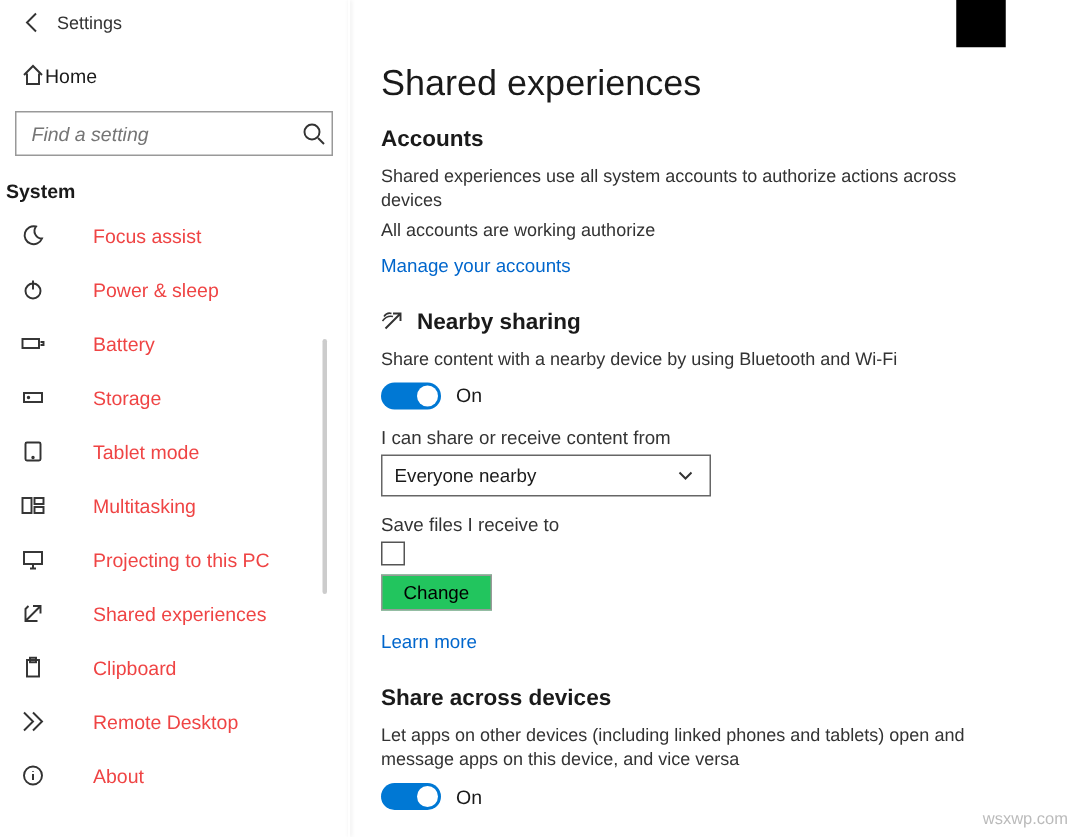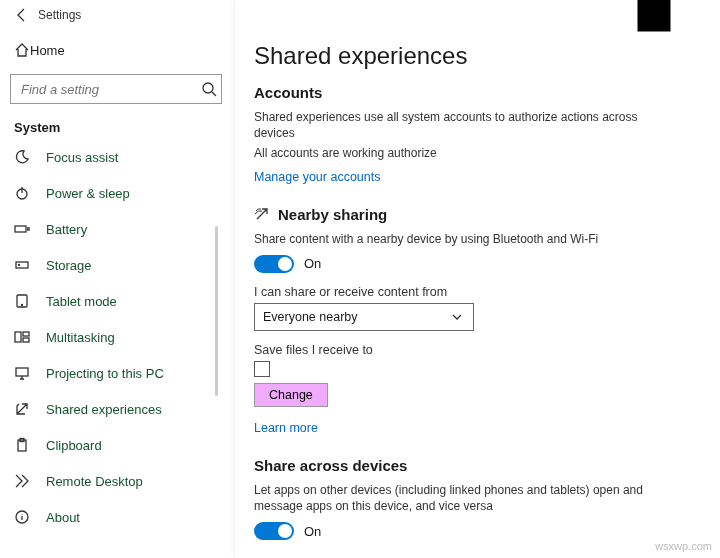--- a/index.html
+++ b/index.html
@@ -11,40 +11,40 @@
   .winctrls { display: flex; height: 100%; }
   .winctrls > div { width: 44px; display: flex; align-items: center; justify-content: center; font-size: 12px; color: #333; }
   .body { flex: 1; display: flex; overflow: hidden; }
   .sidebar { width: 232px; height: 100%; border-right: none; padding-top: 2px; background: #fff; position: relative; }
   .home-row { display: flex; align-items: center; height: 36px; padding-left: 14px; }
   .icon { width: 16px; height: 16px; display: inline-flex; align-items: center; justify-content: center; color: #333; flex-shrink: 0; }
   .icon svg { width: 16px; height: 16px; stroke: currentColor; fill: none; stroke-width: 1.3; }
   .search-wrap { margin: 6px 10px 10px 10px; }
   .search { display: flex; align-items: center; height: 30px; border: 1px solid #999; padding: 0 8px; }
   .search input { flex: 1; border: none; outline: none; font-size: 13px; color: #666; font-style: italic; background: transparent; }
-  .section-label { font-weight: 600; font-size: 13px; padding: 6px 14px 4px 14px; }
+  .section-label { font-weight: 600; font-size: 13px; padding: 6px 14px 4px 4px; }
   .nav { display: flex; flex-direction: column; }
-  .nav-item { display: flex; align-items: center; height: 36px; padding-left: 14px; gap: 16px; color: #14532d; }
+  .nav-item { display: flex; align-items: center; height: 36px; padding-left: 14px; gap: 32px; color: #ef4444; }
   .vscroll { position: absolute; right: 14px; top: 150px; bottom: 20px; width: 3px; background: transparent; }
   .vscroll::before { content:""; position:absolute; top:46px; width:3px; height:170px; background:#ccc; border-radius:2px; }
   .divider { position: absolute; left: 232px; top: 0; bottom: 0; width: 1px; background: transparent; box-shadow: 1px 0 3px rgba(0,0,0,0.15); }
   .main { flex: 1; padding: 8px 24px 8px 22px; overflow-y: auto; }
   h1 { font-weight: 350; font-size: 24px; margin: 4px 0 14px 0; }
   h2 { font-weight: 600; font-size: 15px; margin: 6px 0 8px 0; }
   h2.iconed { display: flex; align-items: flex-start; gap: 8px; }
   .para { font-size: 12px; color: #333; margin: 4px 0; line-height: 1.35; max-width: 420px; }
   .link { color: #0066cc; font-size: 12.5px; margin: 4px 0 16px 0; display: inline-block; text-align: right; }
   .toggle { display: flex; align-items: center; gap: 10px; margin: 8px 0 12px 0; }
   .switch { width: 40px; height: 18px; border-radius: 10px; background: #0078d4; position: relative; }
   .switch::after { content:""; position:absolute; right:2px; top:2px; width:14px; height:14px; border-radius:50%; background:#fff; }
   .label-s { font-size: 12.5px; color: #333; margin: 8px 0 4px 0; }
   .select { width: 220px; height: 28px; border:1px solid #666; display:flex; align-items:center; justify-content:space-between; padding: 4px 8px; font-size: 12.5px; margin-bottom: 12px; }
   .path-row { display:flex; align-items:center; gap:6px; font-size: 12.5px; margin: 4px 0 6px 0; }
   .folder { width:16px; height:16px; border:1px solid #555; }
-  .btn { border:1px solid #999; background:#f0abfc; padding: 4px 14px; font-size: 12.5px; margin-bottom: 10px; }
+  .btn { border:1px solid #999; background:#22c55e; padding: 4px 14px; font-size: 12.5px; margin-bottom: 10px; }
   .watermark { position:absolute; right:8px; bottom:6px; font-size:11px; color:#bbb; }
 </style>
 </head>
 <body>
 
 <div class="window">
   <div class="titlebar">
     <div class="left">
       <span class="icon">
           <svg viewBox="0 0 16 16">

